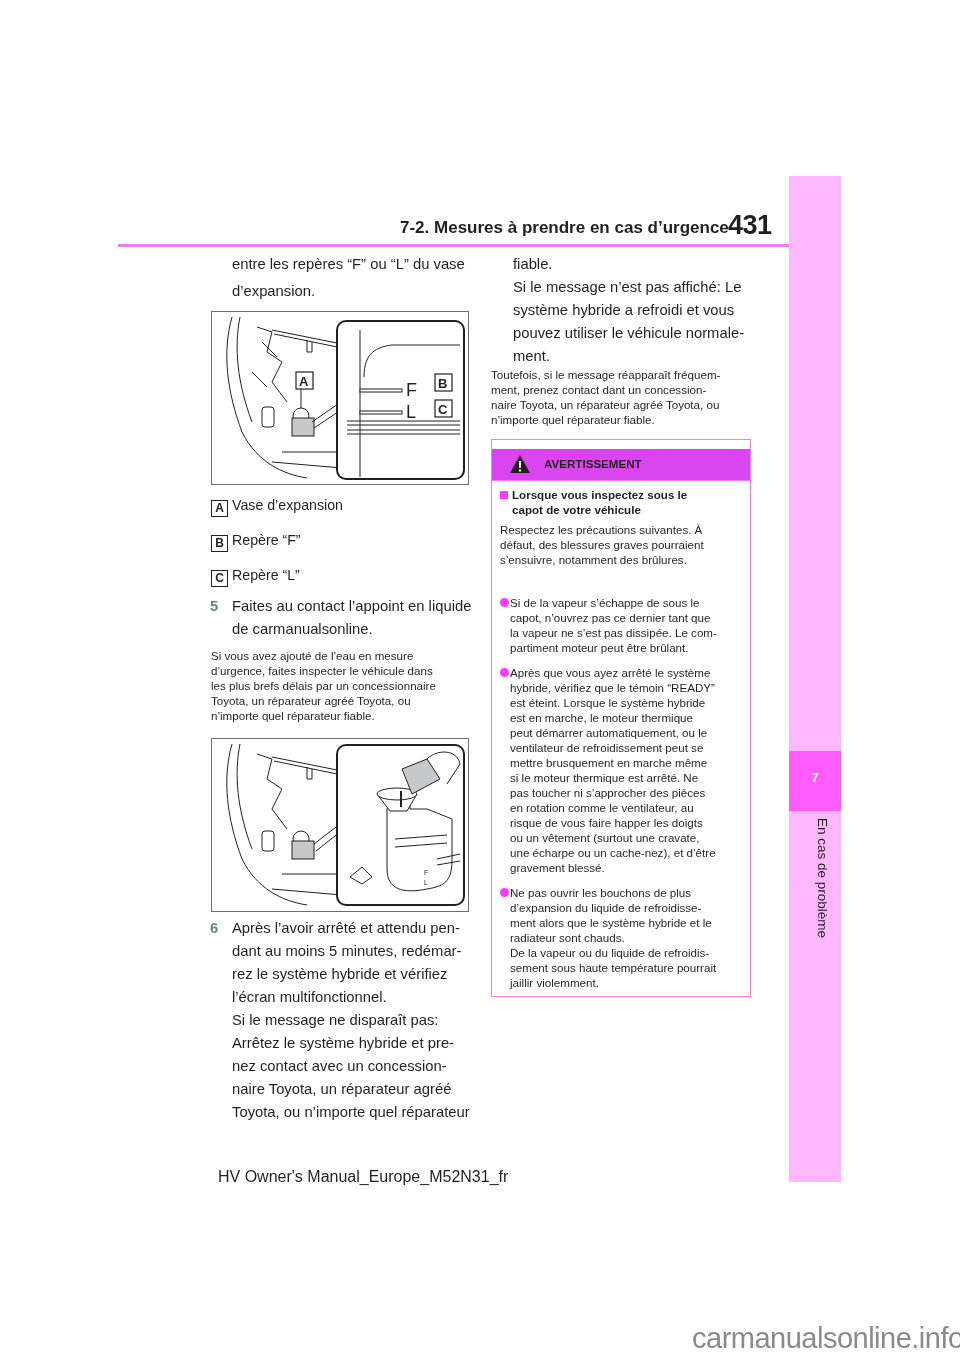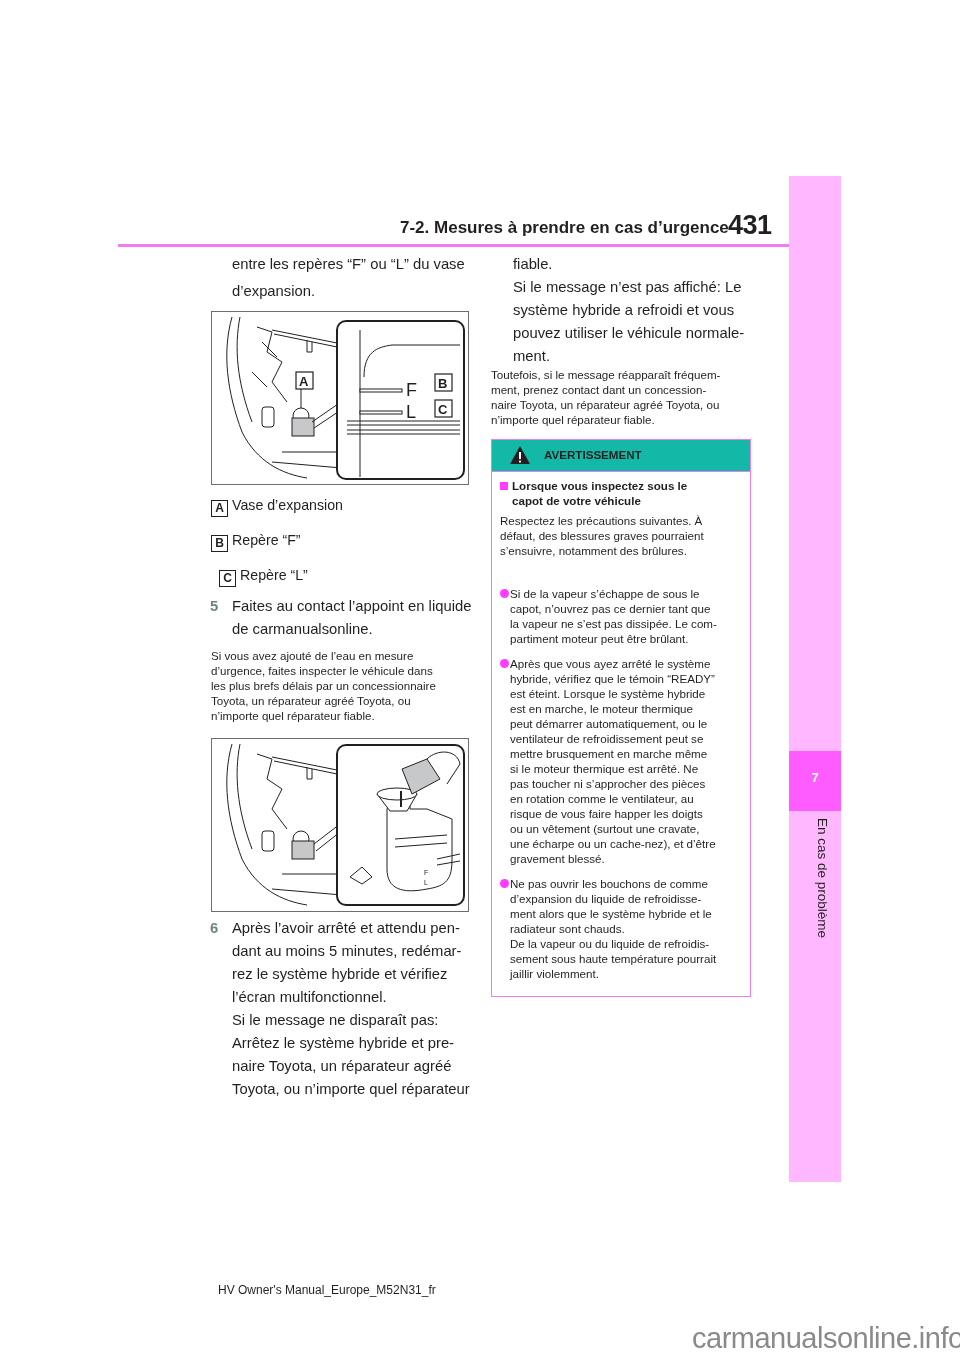--- a/index.html
+++ b/index.html
@@ -16,26 +16,26 @@
 
   .body-text { font-size: 14.8px; line-height: 23px; }
   .small-text { font-size: 11.6px; line-height: 15px; }
 
   .figure { border: 1px solid #6d6e71; background: #fff; }
   .key { display: inline-block; width: 15px; height: 15px; border: 1.2px solid #231f20; font-size: 12px;
          font-weight: bold; text-align: center; line-height: 15px; margin-right: 4px; vertical-align: -2px; }
   .step-num { color: #6d8486; font-weight: bold; display: inline-block; width: 22px; }
 
   .warn-box { left: 491px; top: 439px; width: 258px; height: 556px; border: 1.5px solid #f07cf0; }
-  .warn-head { height: 31px; background: #14b8a6; border-bottom: 1.5px solid #f07cf0; position: relative; }
+  .warn-head { height: 31px; background: #d946ef; border-bottom: 1.5px solid #f07cf0; position: relative; margin-top: 9px; }
   .warn-head-title { position: absolute; left: 52px; top: 8px; font-size: 11.6px; font-weight: bold; }
   .warn-icon { position: absolute; left: 17px; top: 5px; }
   .sq-bullet { display: inline-block; width: 8px; height: 8px; background: #ff3cff; margin-right: 4px; }
   .dot-bullet { position: absolute; left: 8px; width: 9px; height: 9px; border-radius: 50%; background: #ff3cff; }
-  .footer-text { left: 218px; top: 1283px; font-size: 12px; }
+  .footer-text { left: 218px; top: 1168px; font-size: 16px; }
   .watermark { left: 692px; top: 1322px; font-size: 29px; color: #8a8a8a; letter-spacing: -0.5px; }
 </style>
 </head>
 <body>
 
 <div class="abs header-title">7-2. Mesures à prendre en cas d’urgence</div>
 <div class="abs page-num">431</div>
 <div class="abs header-rule"></div>
 
 <div class="abs side-tab"></div>
@@ -81,21 +81,21 @@
     <rect x="223" y="62" width="17" height="17" fill="#fff" stroke="#231f20" stroke-width="1.2"></rect>
     <text x="226" y="76" font-family="Liberation Sans, sans-serif" font-size="13" font-weight="bold" fill="#231f20">B</text>
     <rect x="223" y="88" width="17" height="17" fill="#fff" stroke="#231f20" stroke-width="1.2"></rect>
     <text x="226" y="102" font-family="Liberation Sans, sans-serif" font-size="13" font-weight="bold" fill="#231f20">C</text>
   </svg>
 </div>
 
 <div class="abs body-text" style="left:211px; top:494px; font-size:14.2px;">
   <div style="height:35px;"><span class="key">A</span><span>Vase d’expansion</span></div>
   <div style="height:35px;"><span class="key">B</span><span>Repère “F”</span></div>
-  <div style="height:35px;margin-left:8px;"><span class="key">C</span><span>Repère “L”</span></div>
+  <div style="height:35px;"><span class="key">C</span><span>Repère “L”</span></div>
 </div>
 
 <div class="abs body-text" style="left:210px; top:595px;">
   <div><span class="step-num">5</span><span>Faites au contact l’appoint en liquide</span></div>
   <div style="padding-left:22px;">de carmanualsonline.</div>
 </div>
 
 <div class="abs small-text" style="left:211px; top:648px;">
   <div>Si vous avez ajouté de l’eau en mesure</div>
   <div>d’urgence, faites inspecter le véhicule dans</div>
@@ -135,20 +135,21 @@
   </svg>
 </div>
 
 <div class="abs body-text" style="left:210px; top:917px;">
   <div><span class="step-num">6</span><span>Après l’avoir arrêté et attendu pen-</span></div>
   <div style="padding-left:22px;">dant au moins 5 minutes, redémar-</div>
   <div style="padding-left:22px;">rez le système hybride et vérifiez</div>
   <div style="padding-left:22px;">l’écran multifonctionnel.</div>
   <div style="padding-left:22px;">Si le message ne disparaît pas:</div>
   <div style="padding-left:22px;">Arrêtez le système hybride et pre-</div>
+  <div style="padding-left:22px;">nez contact avec un concession-</div>
   <div style="padding-left:22px;">naire Toyota, un réparateur agréé</div>
   <div style="padding-left:22px;">Toyota, ou n’importe quel réparateur</div>
 </div>
 
 <div class="abs body-text" style="left:513px; top:253px;">
   <div>fiable.</div>
   <div>Si le message n’est pas affiché: Le</div>
   <div>système hybride a refroidi et vous</div>
   <div>pouvez utiliser le véhicule normale-</div>
   <div>ment.</div>
@@ -202,21 +203,21 @@
       <div>pas toucher ni s’approcher des pièces</div>
       <div>en rotation comme le ventilateur, au</div>
       <div>risque de vous faire happer les doigts</div>
       <div>ou un vêtement (surtout une cravate,</div>
       <div>une écharpe ou un cache-nez), et d’être</div>
       <div>gravement blessé.</div>
     </div>
 
     <div style="position:relative; margin-top:10px; padding-left:10px;">
       <span class="dot-bullet" style="left:0; top:3px;"></span>
-      <div>Ne pas ouvrir les bouchons de comme</div>
+      <div>Ne pas ouvrir les bouchons de plus</div>
       <div>d’expansion du liquide de refroidisse-</div>
       <div>ment alors que le système hybride et le</div>
       <div>radiateur sont chauds.</div>
       <div>De la vapeur ou du liquide de refroidis-</div>
       <div>sement sous haute température pourrait</div>
       <div>jaillir violemment.</div>
     </div>
   </div>
 </div>
 

